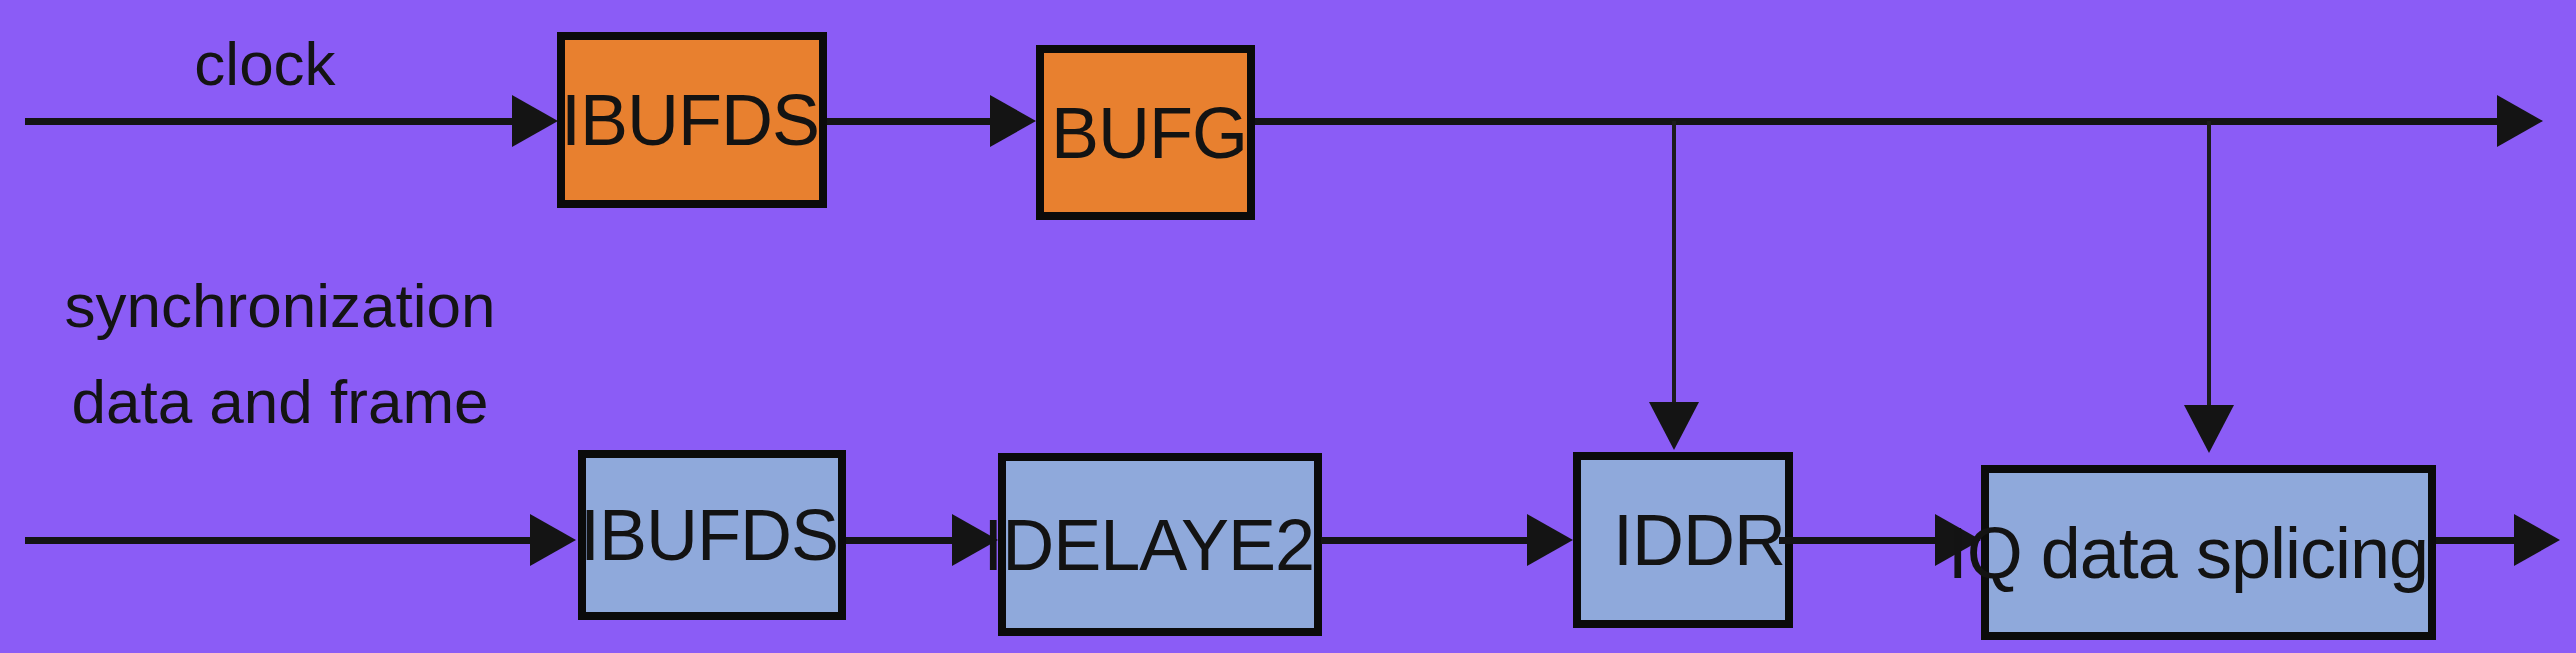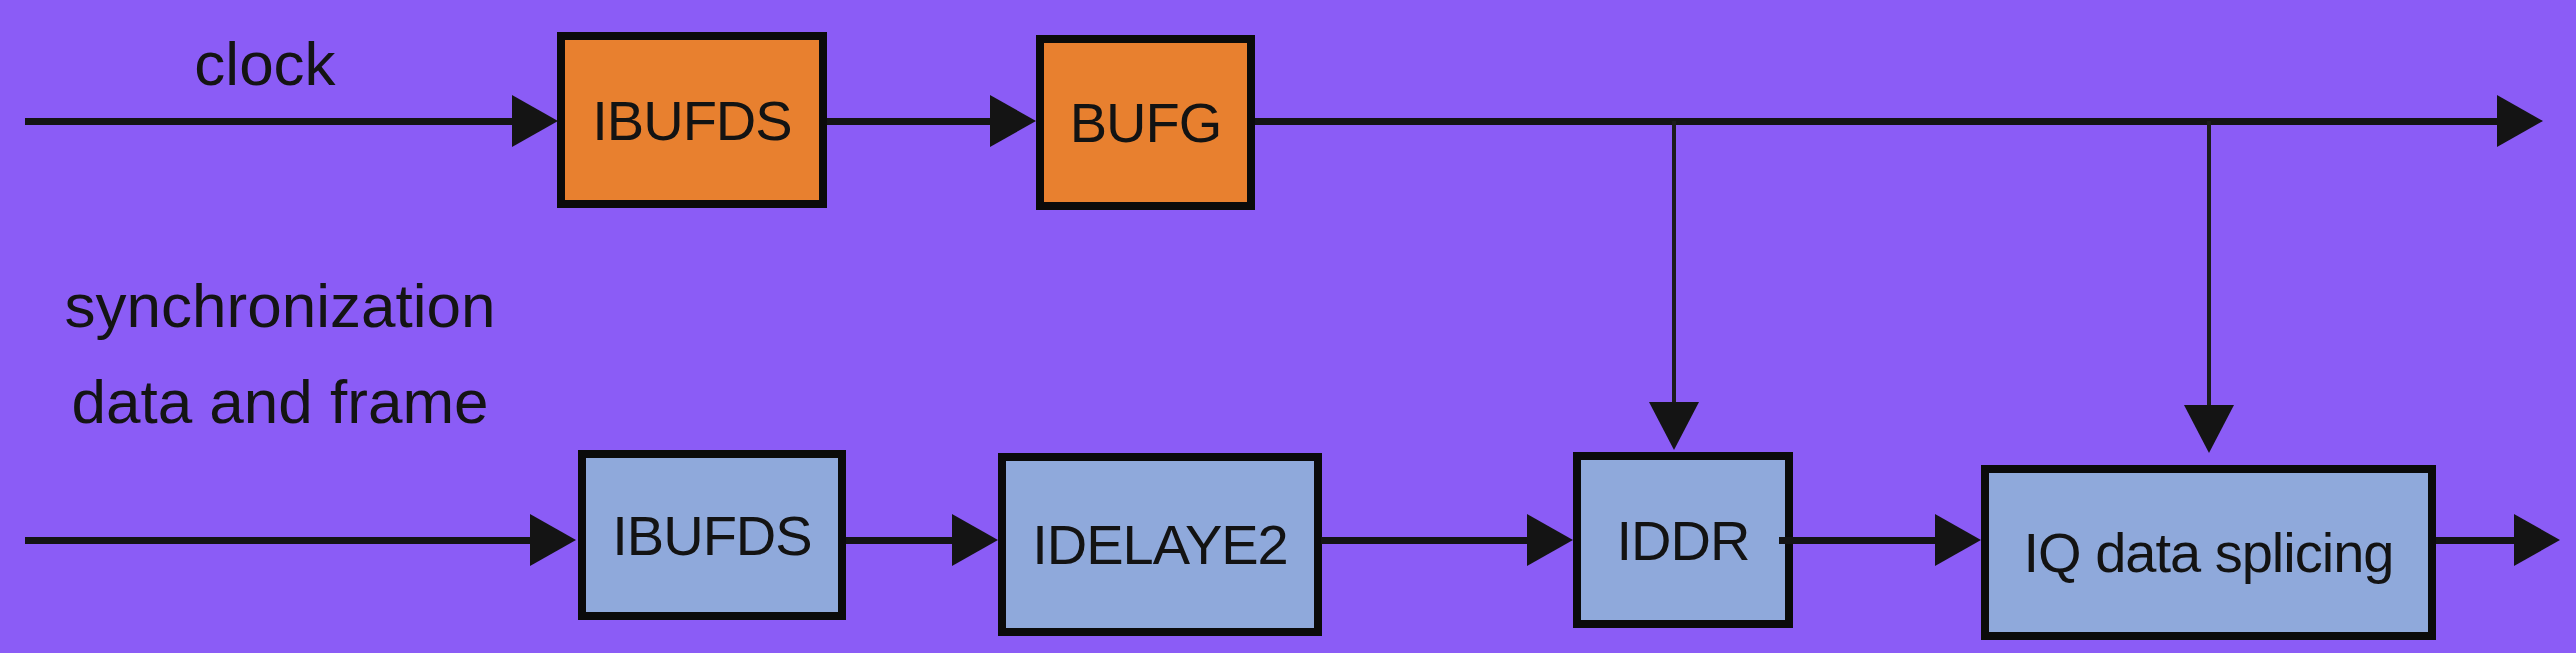--- a/index.html
+++ b/index.html
@@ -18,23 +18,23 @@
     line-height: 96px;
     text-align: center;
     white-space: nowrap;
   }
   .block {
     position: absolute;
     box-sizing: border-box;
     border: 8px solid #0b0b0b;
     display: flex;
     align-items: center;
-    justify-content: center;
+    justify-content: flex-end;
     color: #131313;
-    font-size: 56px;
+    font-size: 72px;
     letter-spacing: -1px;
     white-space: nowrap;
   }
   .hline { position: absolute; height: 7px; background: #141414; }
   .vline { position: absolute; width: 4px; background: #1c1c1c; }
   .arr-right {
     position: absolute; width: 0; height: 0;
     border-top: 26px solid transparent;
     border-bottom: 26px solid transparent;
     border-left: 46px solid #141414;
@@ -56,21 +56,21 @@
   <div class="hline" style="left:25px; top:118px; width:487px;"></div>
   <div class="arr-right" style="left:512px; top:95px;"></div>
 
   <div class="block" style="left: 557px; top: 32px; width: 270px; height: 176px; background-color: rgb(232, 128, 47);">
     <span>IBUFDS</span>
   </div>
 
   <div class="hline" style="left:827px; top:118px; width:163px;"></div>
   <div class="arr-right" style="left:990px; top:95px;"></div>
 
-  <div class="block" style="left: 1036px; top: 35px; width: 219px; height: 175px; background-color: rgb(232, 128, 47);">
+  <div class="block" style="left: 1036px; top: 45px; width: 219px; height: 175px; background-color: rgb(232, 128, 47);">
     <span>BUFG</span>
   </div>
 
   <div class="hline" style="left:1255px; top:118px; width:1243px;"></div>
   <div class="arr-right" style="left:2497px; top:95px;"></div>
 
   <div class="vline" style="left:1672px; top:121px; height:281px;"></div>
   <div class="arr-down" style="left:1649px; top:402px;"></div>
 
   <div class="vline" style="left:2207px; top:121px; height:284px;"></div>

